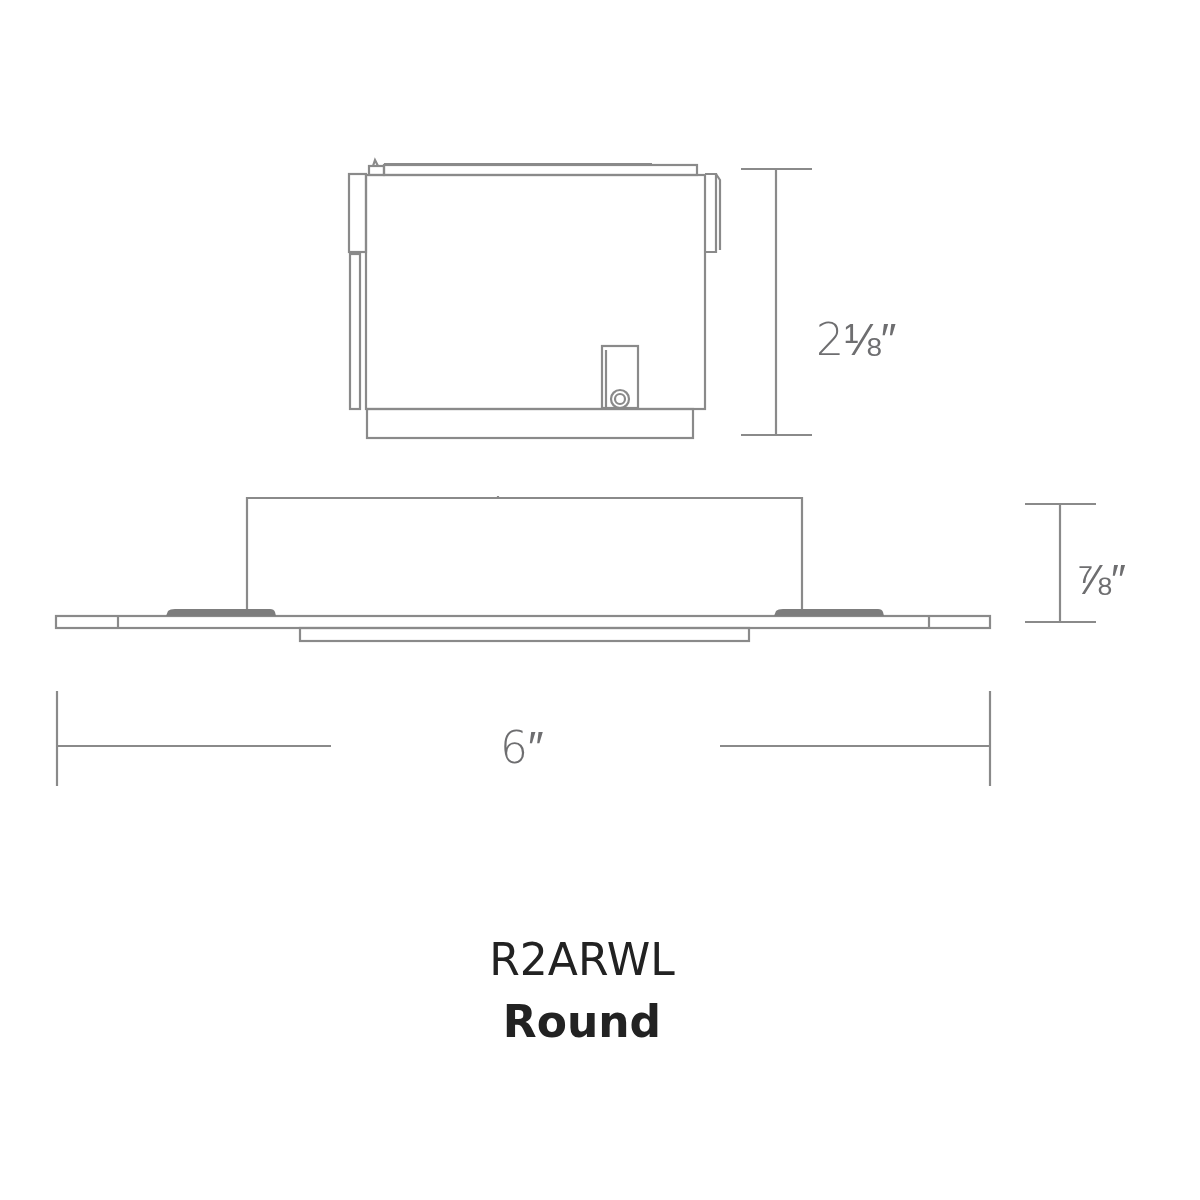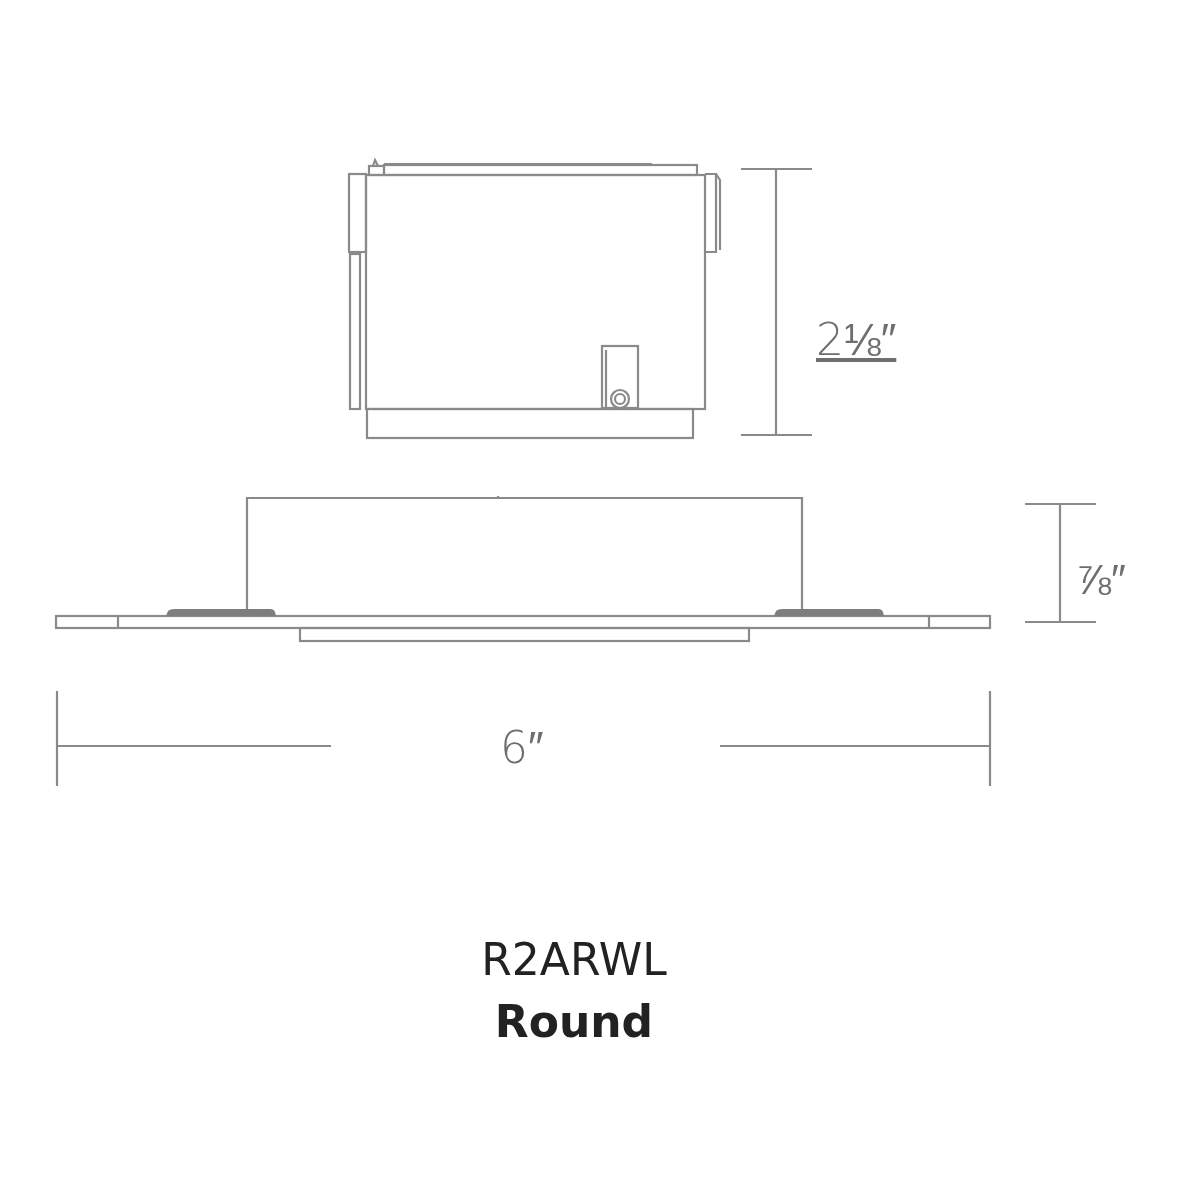--- a/index.html
+++ b/index.html
@@ -1,19 +1,19 @@
 <!DOCTYPE html>
 <html><head>
   <meta charset="utf-8">
   <style>
     html, body { margin: 0; padding: 0; background: #ffffff; }
     body { width: 1200px; height: 1200px; position: relative; overflow: hidden; font-family: "DejaVu Sans", sans-serif; }
     svg { position: absolute; left: 0; top: 0; }
     .dim-label { position: absolute; color: #6e6e70; font-family: "DejaVu Sans", sans-serif; font-weight: 300; white-space: nowrap; }
-    .caption { position: absolute; left: 4px; width: 1140px; text-align: center; color: #222222; font-family: "DejaVu Sans", sans-serif; font-size: 44px; line-height: 1; }
+    .caption { position: absolute; left: 12px; width: 1140px; text-align: center; color: #222222; font-family: "DejaVu Sans", sans-serif; font-size: 44px; line-height: 1; }
   </style>
 </head>
 <body>
 
 <svg width="1200" height="1200" viewBox="0 0 1200 1200">
   <g fill="none" stroke="#8a8a8a" stroke-width="2.2">
 
     <g>
       <rect x="366" y="175" width="339" height="234"></rect>
 
@@ -67,18 +67,18 @@
       <line x1="990" y1="691" x2="990" y2="786"></line>
     </g>
   </g>
 
   <g fill="#7d7d7d">
     <path d="M166 616 L168 611 Q170 609 175 609 L270 609 Q274 609 275 612 L276 616 Z"></path>
     <path d="M774 616 L776 611 Q778 609 783 609 L878 609 Q882 609 883 612 L884 616 Z"></path>
   </g>
 </svg>
 
-<div class="dim-label" style="left:816px; top:314px; font-size:44px;text-decoration:underline;">2⅛″</div>
+<div class="dim-label" style="left:816px; top:314px; font-size:44px;">2⅛″</div>
 <div class="dim-label" style="left:1076px; top:555px; font-size:42px;">⅞″</div>
 <div class="dim-label" style="left:500px; top:722px; font-size:44px;">6″</div>
 
 <div class="caption" style="top:938px;">R2ARWL</div>
 <div class="caption" style="top:1000px;font-weight:bold;">Round</div>
 
 </body></html>

